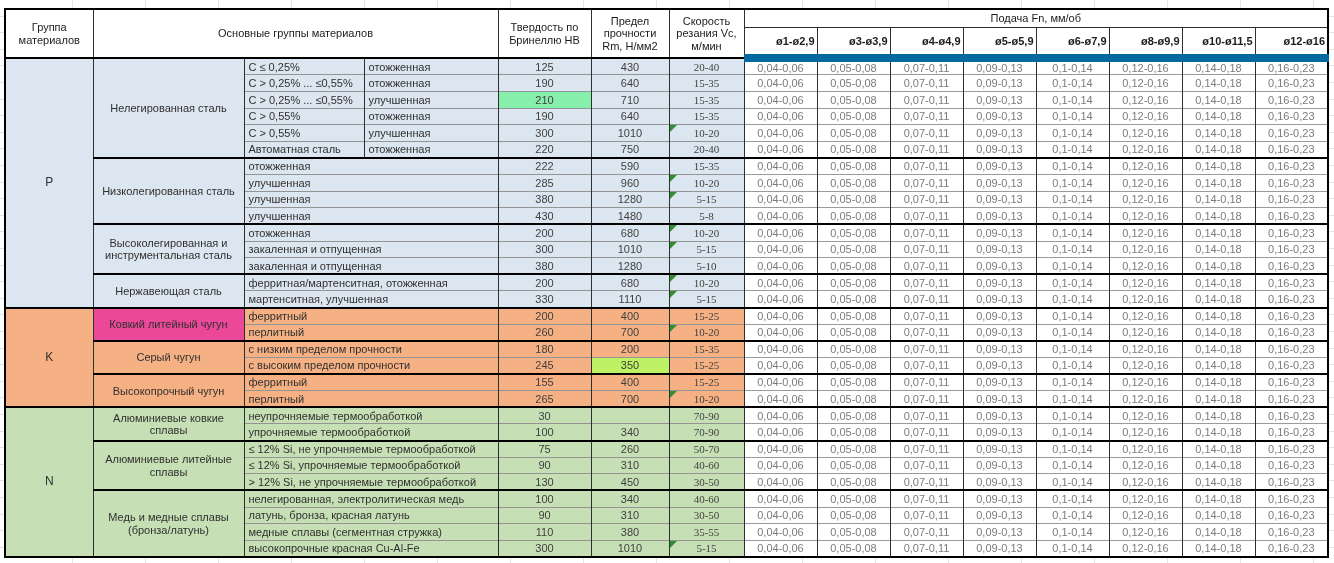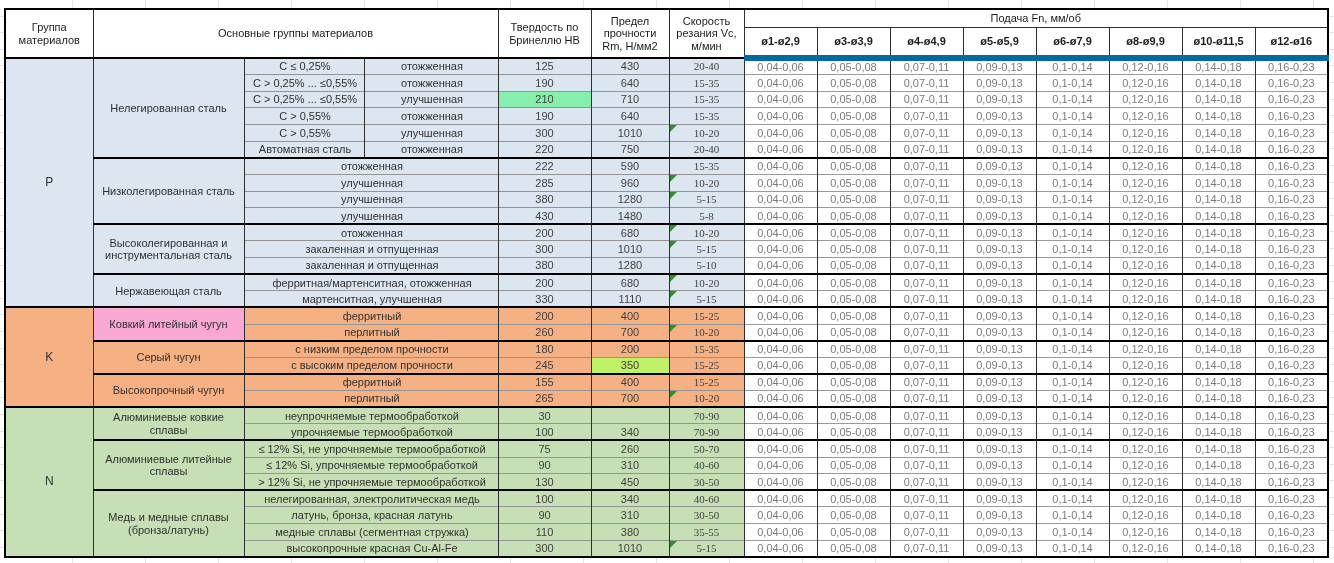--- a/index.html
+++ b/index.html
@@ -23,26 +23,26 @@
     border-left:1px solid #2f2f2f;border-top:1px solid #949494;
   }
   thead th{
     background:#fff;text-align:center;vertical-align:middle;
     font-weight:normal;border-left:1px solid #2f2f2f;border-top:1px solid #2f2f2f;
     color:#1c1c1c;
   }
   thead tr.h1{height:18px;}
   thead tr.h2{height:31px;}
   thead th.span2{border-bottom:2px solid #000;}
-  thead th.fh{font-weight:bold;border-bottom:6px solid #0369a1;border-top:1px solid #2f2f2f;}
+  thead th.fh{font-weight:bold;border-bottom:8px solid #0369a1;border-top:1px solid #2f2f2f;text-align:right;}
   tbody tr{height:16.63px;}
   tbody td{white-space:nowrap;}
   td.gcell{text-align:center;font-size:12px;vertical-align:middle;}
   td.bcell{text-align:center;vertical-align:middle;white-space:normal;padding:0 3px;}
-  td.ccell,td.dcell{text-align:center;padding-left:4px;}
+  td.ccell,td.dcell{text-align:left;padding-left:4px;}
   td.num{text-align:center;color:#3f3f3f;}
   td.vc{position:relative;font-family:Liberation Serif, serif;}
   td.feed{text-align:center;background:#fff;color:#7b7b7b;border-top:1px solid #9a9a9a;}
   .sgs{border-top:2px solid #000 !important;}
   .corner{
     position:absolute;left:0;top:0;width:0;height:0;
     border-top:7px solid #2f8f2f;border-right:7px solid transparent;
   }
 </style>
 </head>
@@ -304,21 +304,21 @@
           <td class="feed">0,05-0,08</td>
           <td class="feed">0,07-0,11</td>
           <td class="feed">0,09-0,13</td>
           <td class="feed">0,1-0,14</td>
           <td class="feed">0,12-0,16</td>
           <td class="feed">0,14-0,18</td>
           <td class="feed">0,16-0,23</td>
         </tr>
         <tr>
           <td class="gcell sgs" rowspan="6" style="background: rgb(245, 177, 131);">K</td>
-          <td class="bcell sgs" rowspan="2" style="background: #f9a8d4;">Ковкий литейный чугун</td>
+          <td class="bcell sgs" rowspan="2" style="background: #ec4899;">Ковкий литейный чугун</td>
           <td class="ccell sgs" colspan="2" style="background: rgb(245, 177, 131);">ферритный</td>
           <td class="num sgs" style="background: rgb(245, 177, 131);">200</td>
           <td class="num sgs" style="background: rgb(245, 177, 131);">400</td>
           <td class="num vc sgs" style="background: rgb(245, 177, 131);"><span>15-25</span></td>
           <td class="feed sgs">0,04-0,06</td>
           <td class="feed sgs">0,05-0,08</td>
           <td class="feed sgs">0,07-0,11</td>
           <td class="feed sgs">0,09-0,13</td>
           <td class="feed sgs">0,1-0,14</td>
           <td class="feed sgs">0,12-0,16</td>

